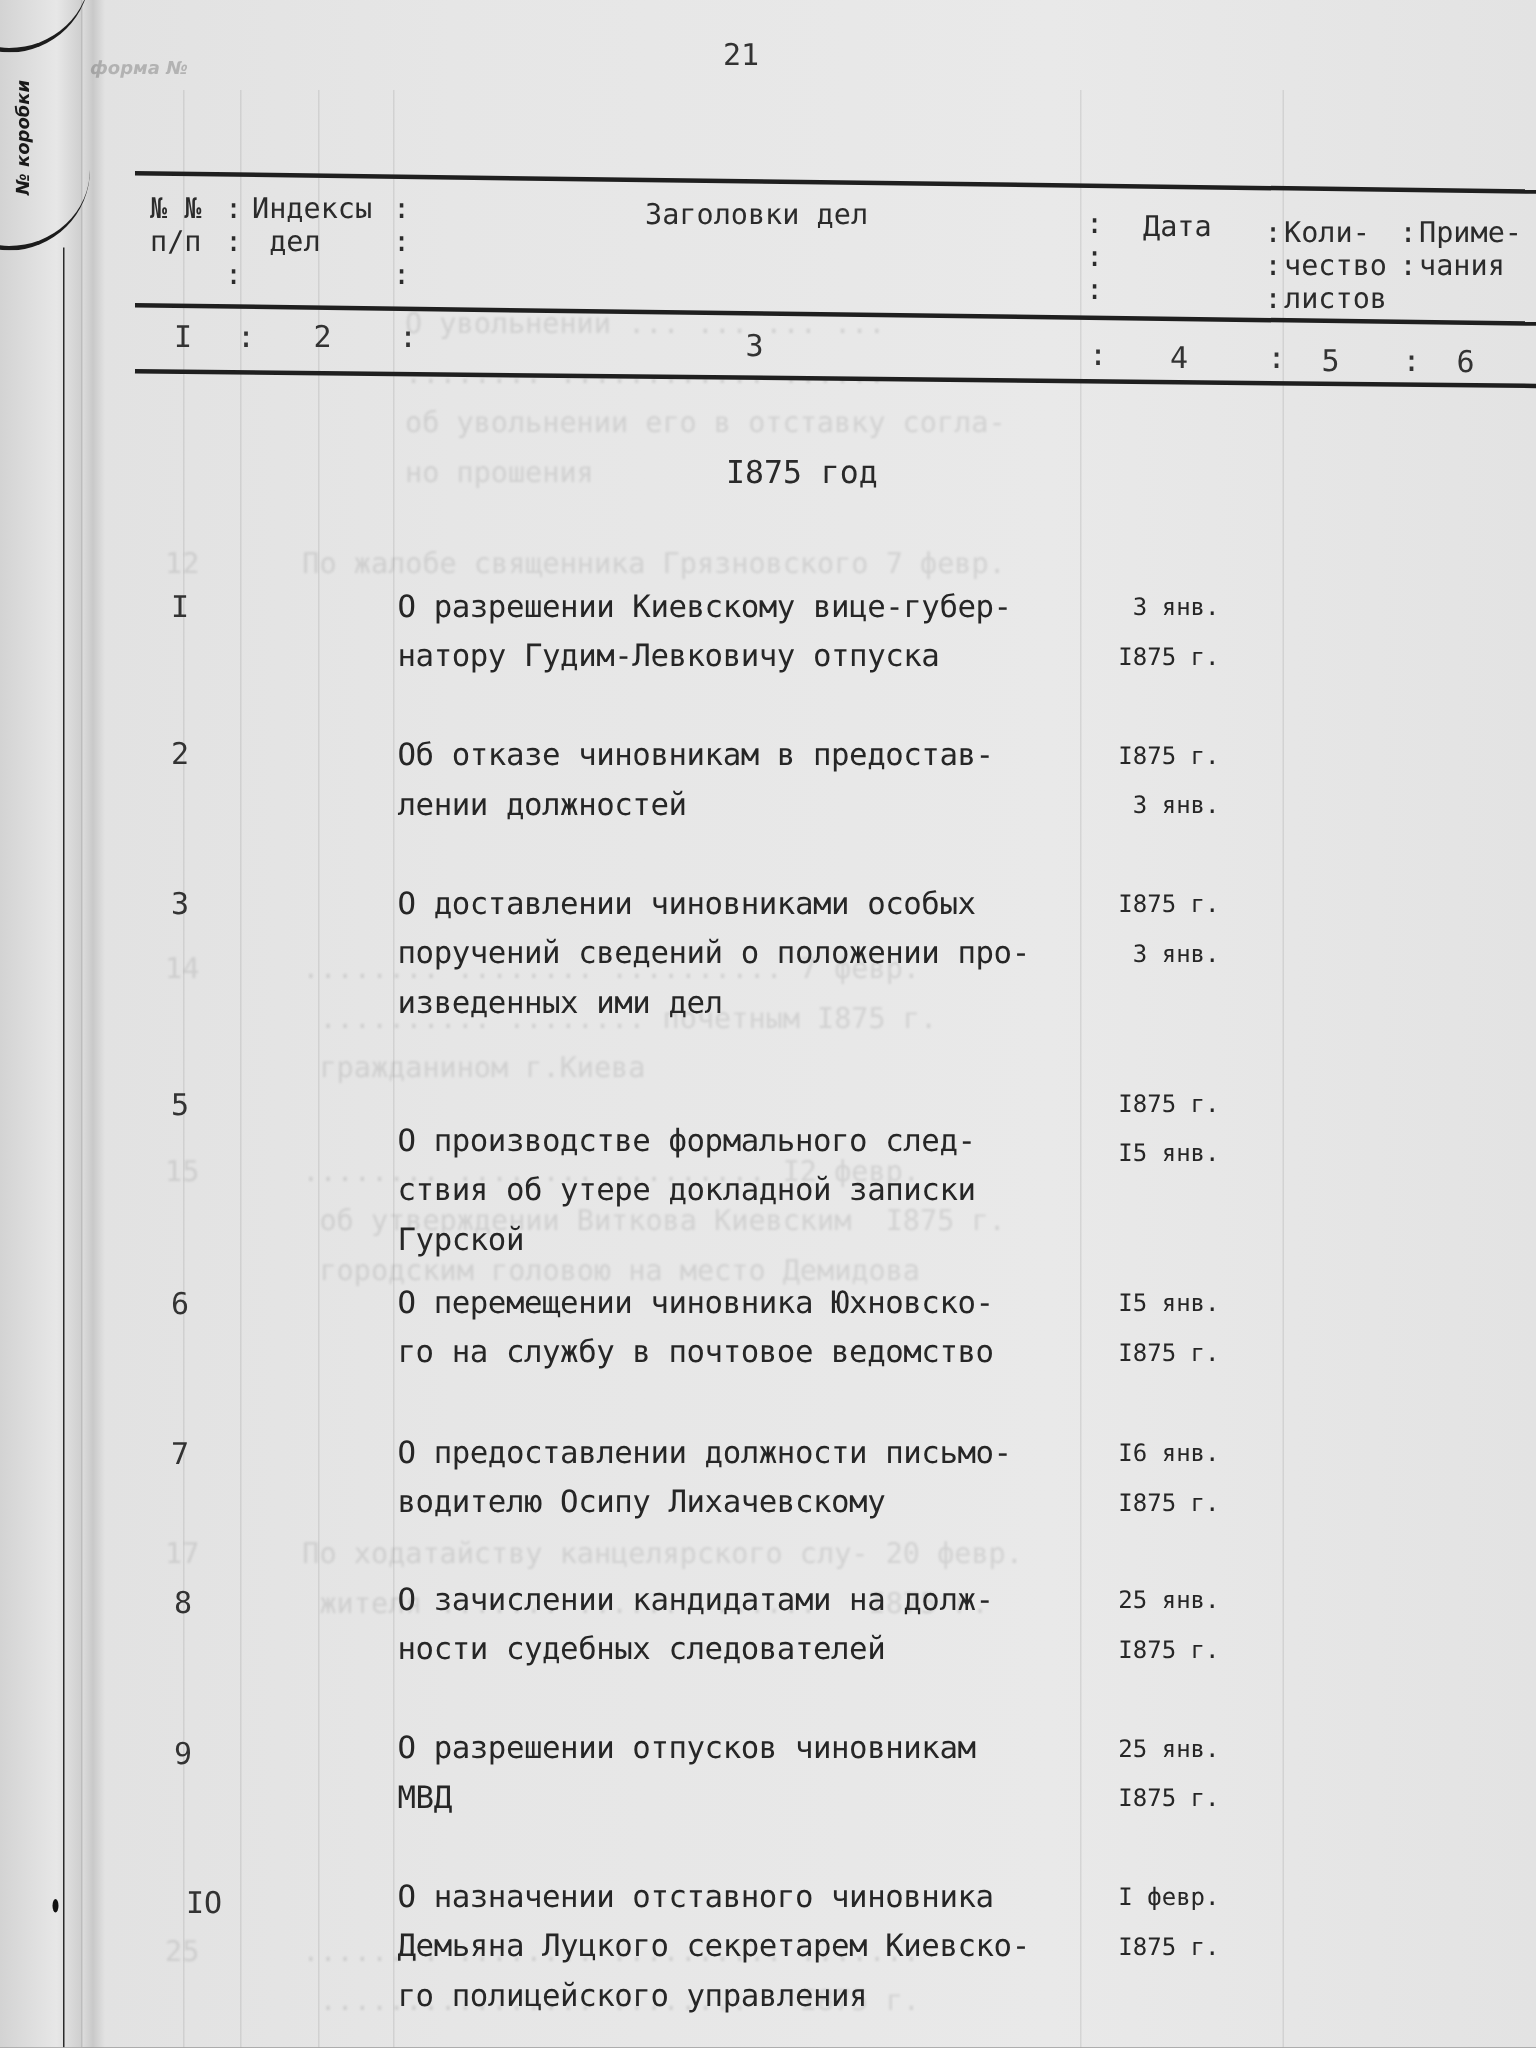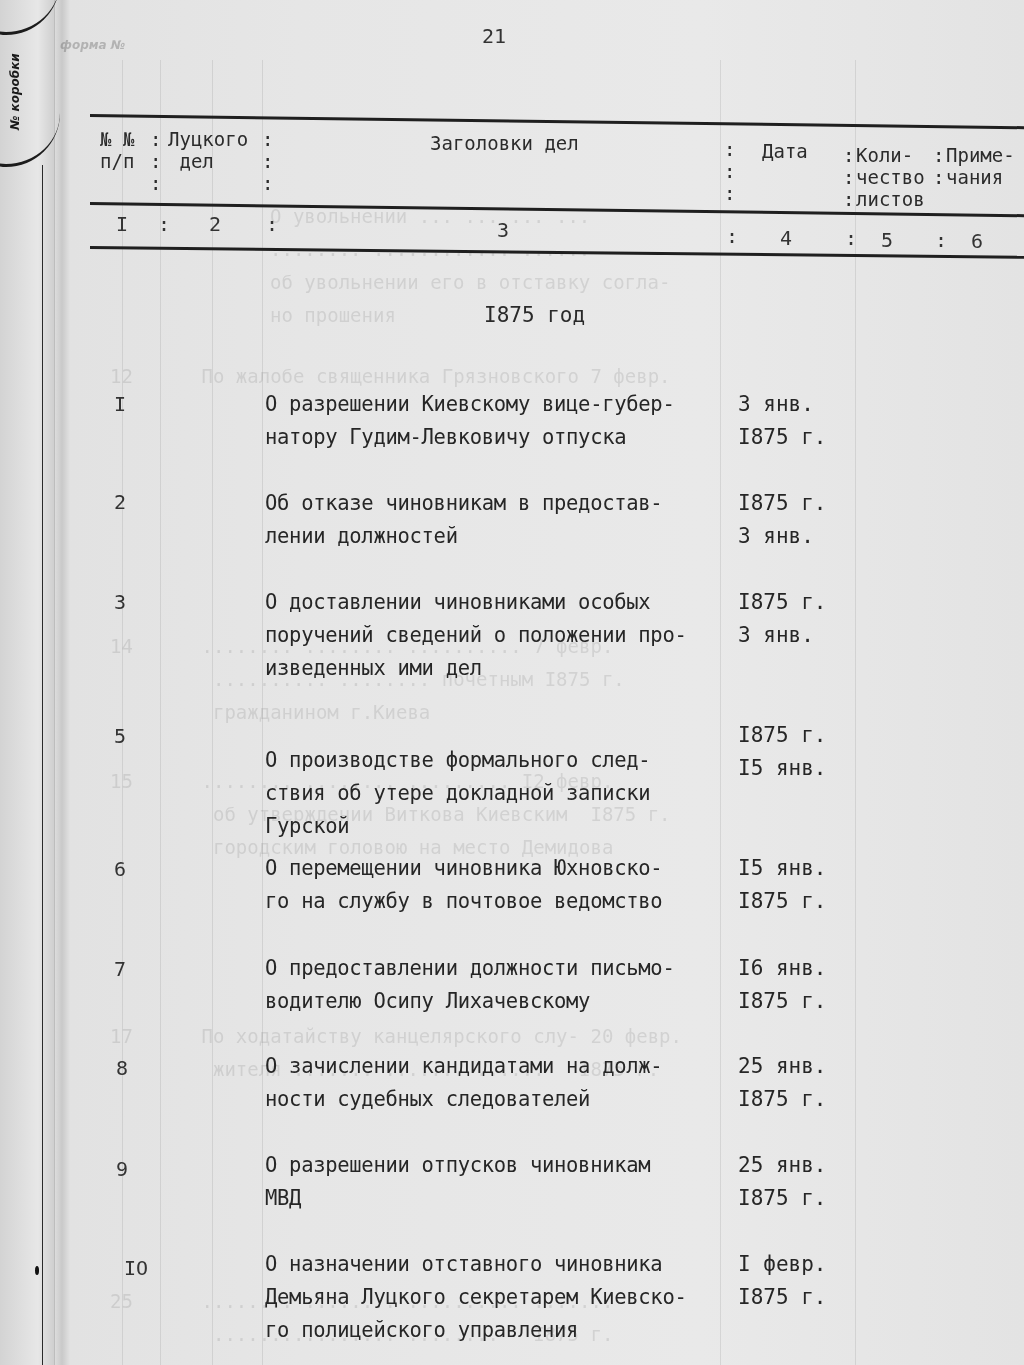--- a/index.html
+++ b/index.html
@@ -139,26 +139,27 @@
       left: 265px;
       width: 470px;
       font-size: 20.5px;
       line-height: 33px;
       color: #262626;
       white-space: pre;
       letter-spacing: -0.3px;
     }
     .row-date {
       position: absolute;
-      left: 738px;
+      left: 718px;
       width: 95px;
-      font-size: 21px;
+      font-size: 16px;
       line-height: 33px;
       color: #262626;
       white-space: pre;
+      text-align: right;
     }
   </style>
 </head>
 <body>
 
 <div class="scene">
 
   <div class="binding">
     <div class="curve c1"></div>
     <div class="curve c2"></div>
@@ -194,21 +195,21 @@
 
   <div class="rule r1"></div>
   <div class="rule r2"></div>
   <div class="rule r3"></div>
 
   <div class="hdr" style="left:100px; top:128px;">№ №
 п/п</div>
   <div class="hdr" style="left:150px; top:128px;">:
 :
 :</div>
-  <div class="hdr" style="left:168px; top:128px;">Луцкого
+  <div class="hdr" style="left:168px; top:128px;">Индексы
  дел</div>
   <div class="hdr" style="left:262px; top:128px;">:
 :
 :</div>
   <div class="hdr" style="left:430px; top:132px;">Заголовки дел</div>
   <div class="hdr" style="left:724px; top:138px;">:
 :
 :</div>
   <div class="hdr" style="left:762px; top:140px;">Дата</div>
   <div class="hdr" style="left:843px; top:144px;">:

